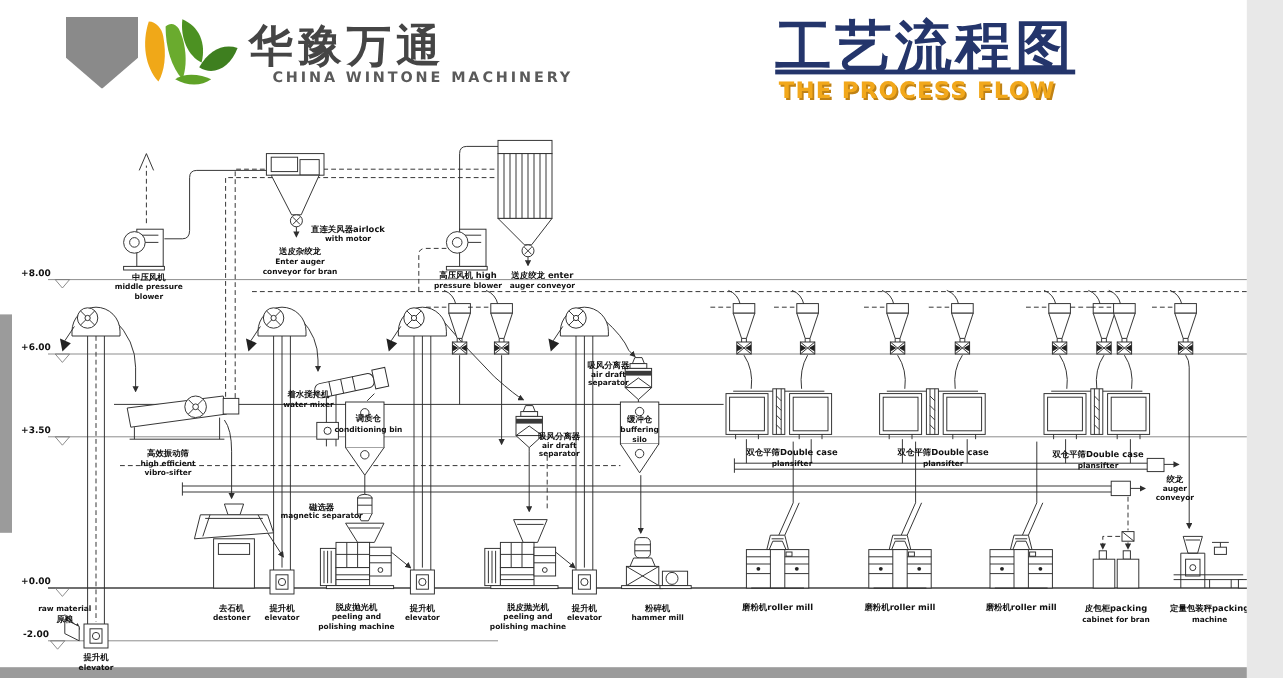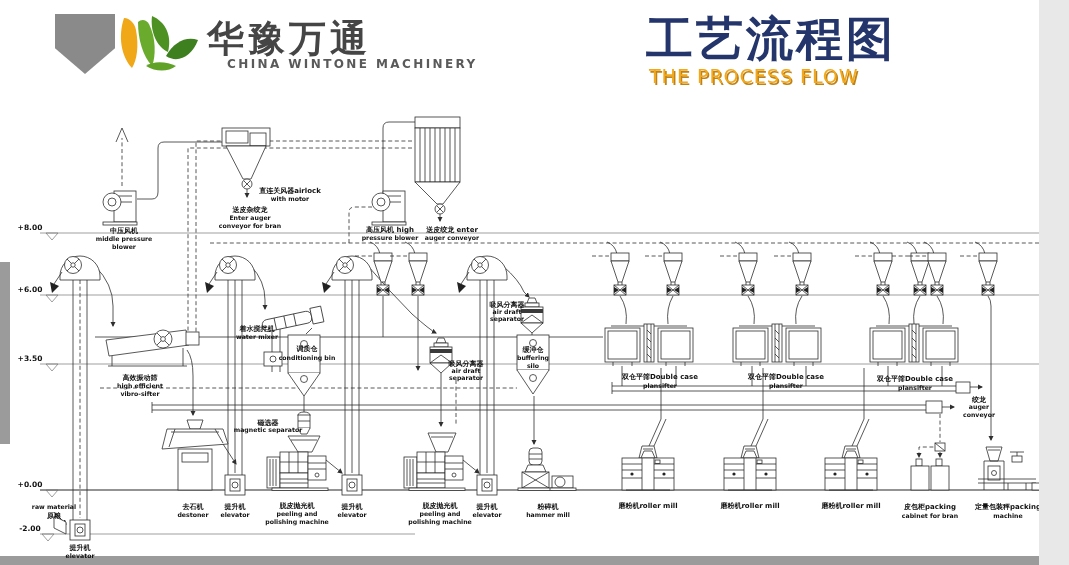--- a/index.html
+++ b/index.html
@@ -3,22 +3,22 @@
 <meta charset="utf-8">
 <style>
   html,body{margin:0;padding:0;background:#e8e8e8;}
   .page{position:relative;width:1039px;height:565px;background:#fff;overflow:hidden;
         font-family:"DejaVu Sans","Liberation Sans",sans-serif;}
   .pentagon{position:absolute;left:55px;top:14px;width:60px;height:60px;background:#8a8a8a;
             clip-path:polygon(0 0,100% 0,100% 57%,50% 100%,0 57%);}
   .logo-mark{position:absolute;left:116px;top:14px;}
   .brand-cn{position:absolute;left:207px;top:14px;font-size:37px;font-weight:bold;color:#454545;letter-spacing:4px;}
   .brand-en{position:absolute;left:208px;top:57px;font-size:12px;font-weight:bold;color:#5a5a5a;letter-spacing:2.4px;margin-left:19px;}
-  .title-cn{position:absolute;left:646px;top:8px;font-size:47px;font-weight:bold;color:#24356b;letter-spacing:3px;}
-  .title-en{position:absolute;left:649px;top:65px;font-size:19px;font-weight:normal;color:#f2a81b;
+  .title-cn{position:absolute;left:646px;top:8px;font-size:47px;font-weight:bold;color:#24356b;letter-spacing:3px;text-decoration:underline;}
+  .title-en{position:absolute;left:649px;top:65px;font-size:19px;font-weight:bold;color:#f2a81b;
             letter-spacing:1px;text-shadow:1.5px 1.5px 0 #b8medium;}
   .title-en{text-shadow:1.5px 1.5px 0 #c08214;}
   .bar-left{position:absolute;left:0;top:262px;width:10px;height:182px;background:#9b9b9b;}
   .bar-right{position:absolute;left:1052px;top:250px;width:9px;height:196px;background:#8f8f8f;}
   .bar-bottom{position:absolute;left:0;top:556px;width:1069px;height:9px;background:#9b9b9b;}
   .edge-blue{position:absolute;left:1061px;top:0;width:3px;height:565px;background:#5b79a8;}
   svg.diagram{position:absolute;left:0;top:0;}
   .s{stroke:#2e2e2e;fill:none;stroke-width:.8;}
   .f{fill:#fff;stroke:#2e2e2e;stroke-width:.8;}
   .dash{stroke-dasharray:4 2.6;}

